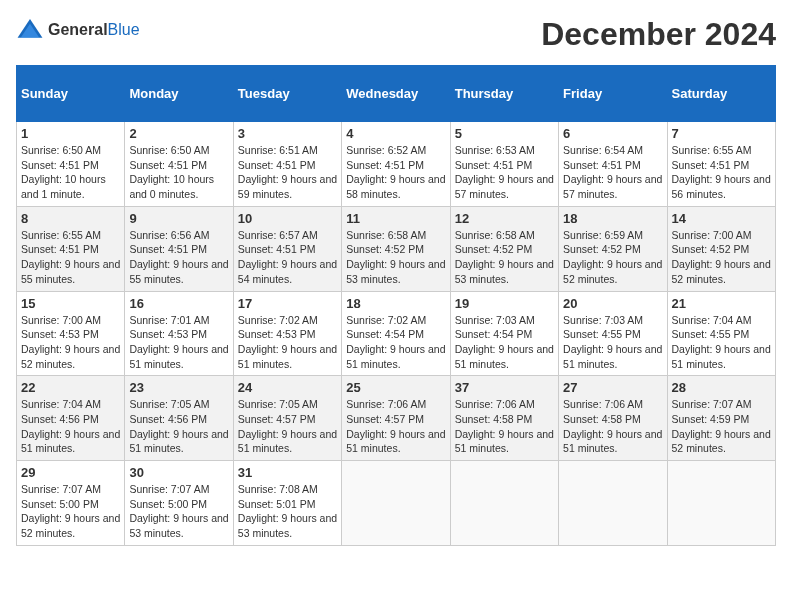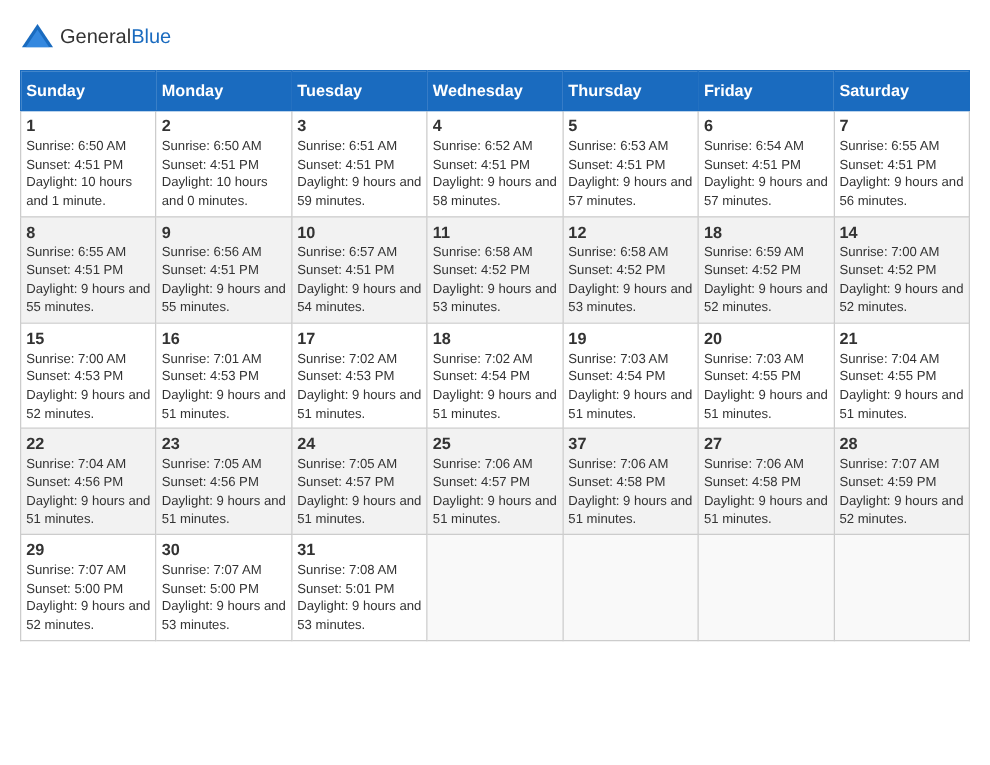--- a/index.html
+++ b/index.html
@@ -38,21 +38,21 @@
       color: #555;
     }
     .calendar-table {
       width: 100%;
       border-collapse: collapse;
       font-size: 11px;
     }
     .calendar-table thead tr th {
       background-color: #1a6bbf;
       color: #fff;
-      padding: 8px 4px;
+      padding: 20px 4px;
       text-align: left;
       font-size: 13px;
       font-weight: bold;
       border: 1px solid #1a6bbf;
     }
     .calendar-table tbody tr td {
       border: 1px solid #ccc;
       padding: 4px;
       vertical-align: top;
       width: calc(100% / 7);
@@ -82,25 +82,26 @@
 <body>
 
 <div class="header-section">
   <div class="logo">
     <svg class="logo-icon" viewBox="0 0 36 36" xmlns="http://www.w3.org/2000/svg">
       <polygon points="18,4 34,28 2,28" fill="#1a6bbf"></polygon>
       <polygon points="18,10 30,28 6,28" fill="#4da6ff" opacity="0.5"></polygon>
     </svg>
     <div>
       <div>
-        <span style="font-size:16px;font-weight:normal;color:#333;">General</span><span style="font-size:16px;font-weight:normal;color:#1a6bbf;">Blue</span>
+        <span style="font-size:16px;font-weight:bold;color:#333;">General</span><span style="font-size:16px;font-weight:normal;color:#1a6bbf;">Blue</span>
       </div>
     </div>
   </div>
   <div class="title-section">
+    <div class="month-title">December 2024</div>
   </div>
 </div>
 
 <table class="calendar-table">
   <thead>
     <tr id="header-row">
         <th>Sunday</th>
         <th>Monday</th>
         <th>Tuesday</th>
         <th>Wednesday</th>

